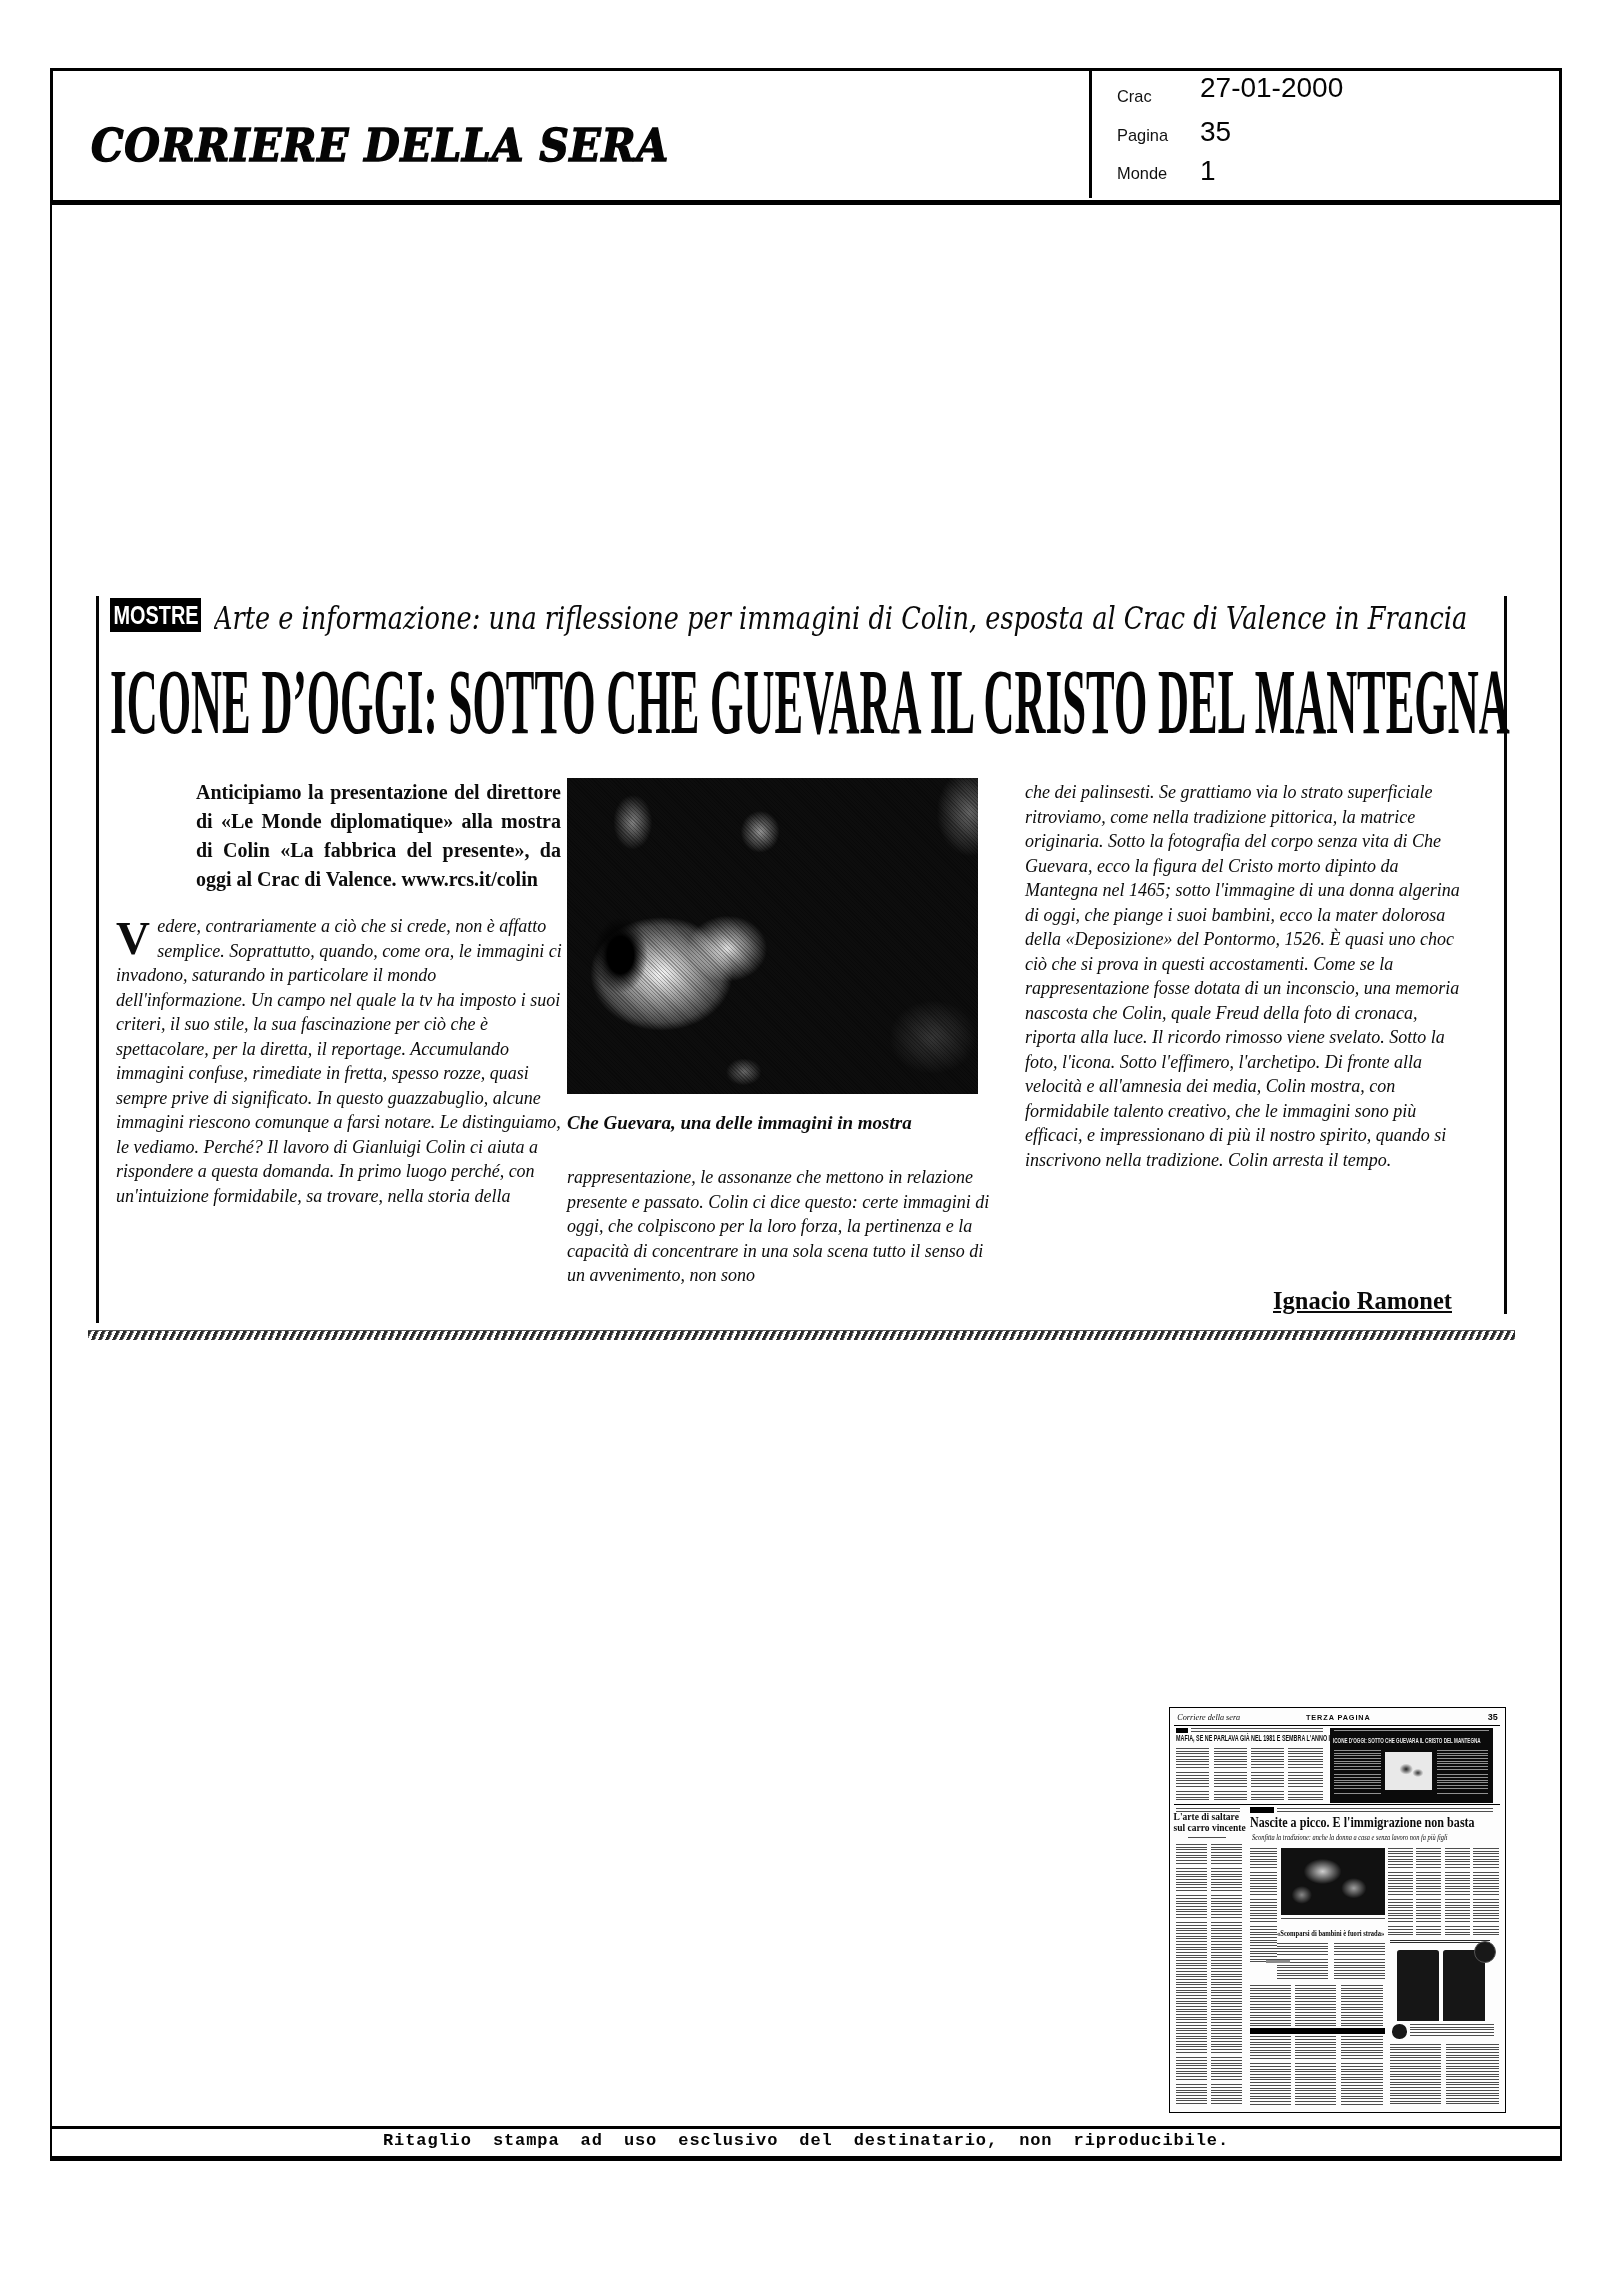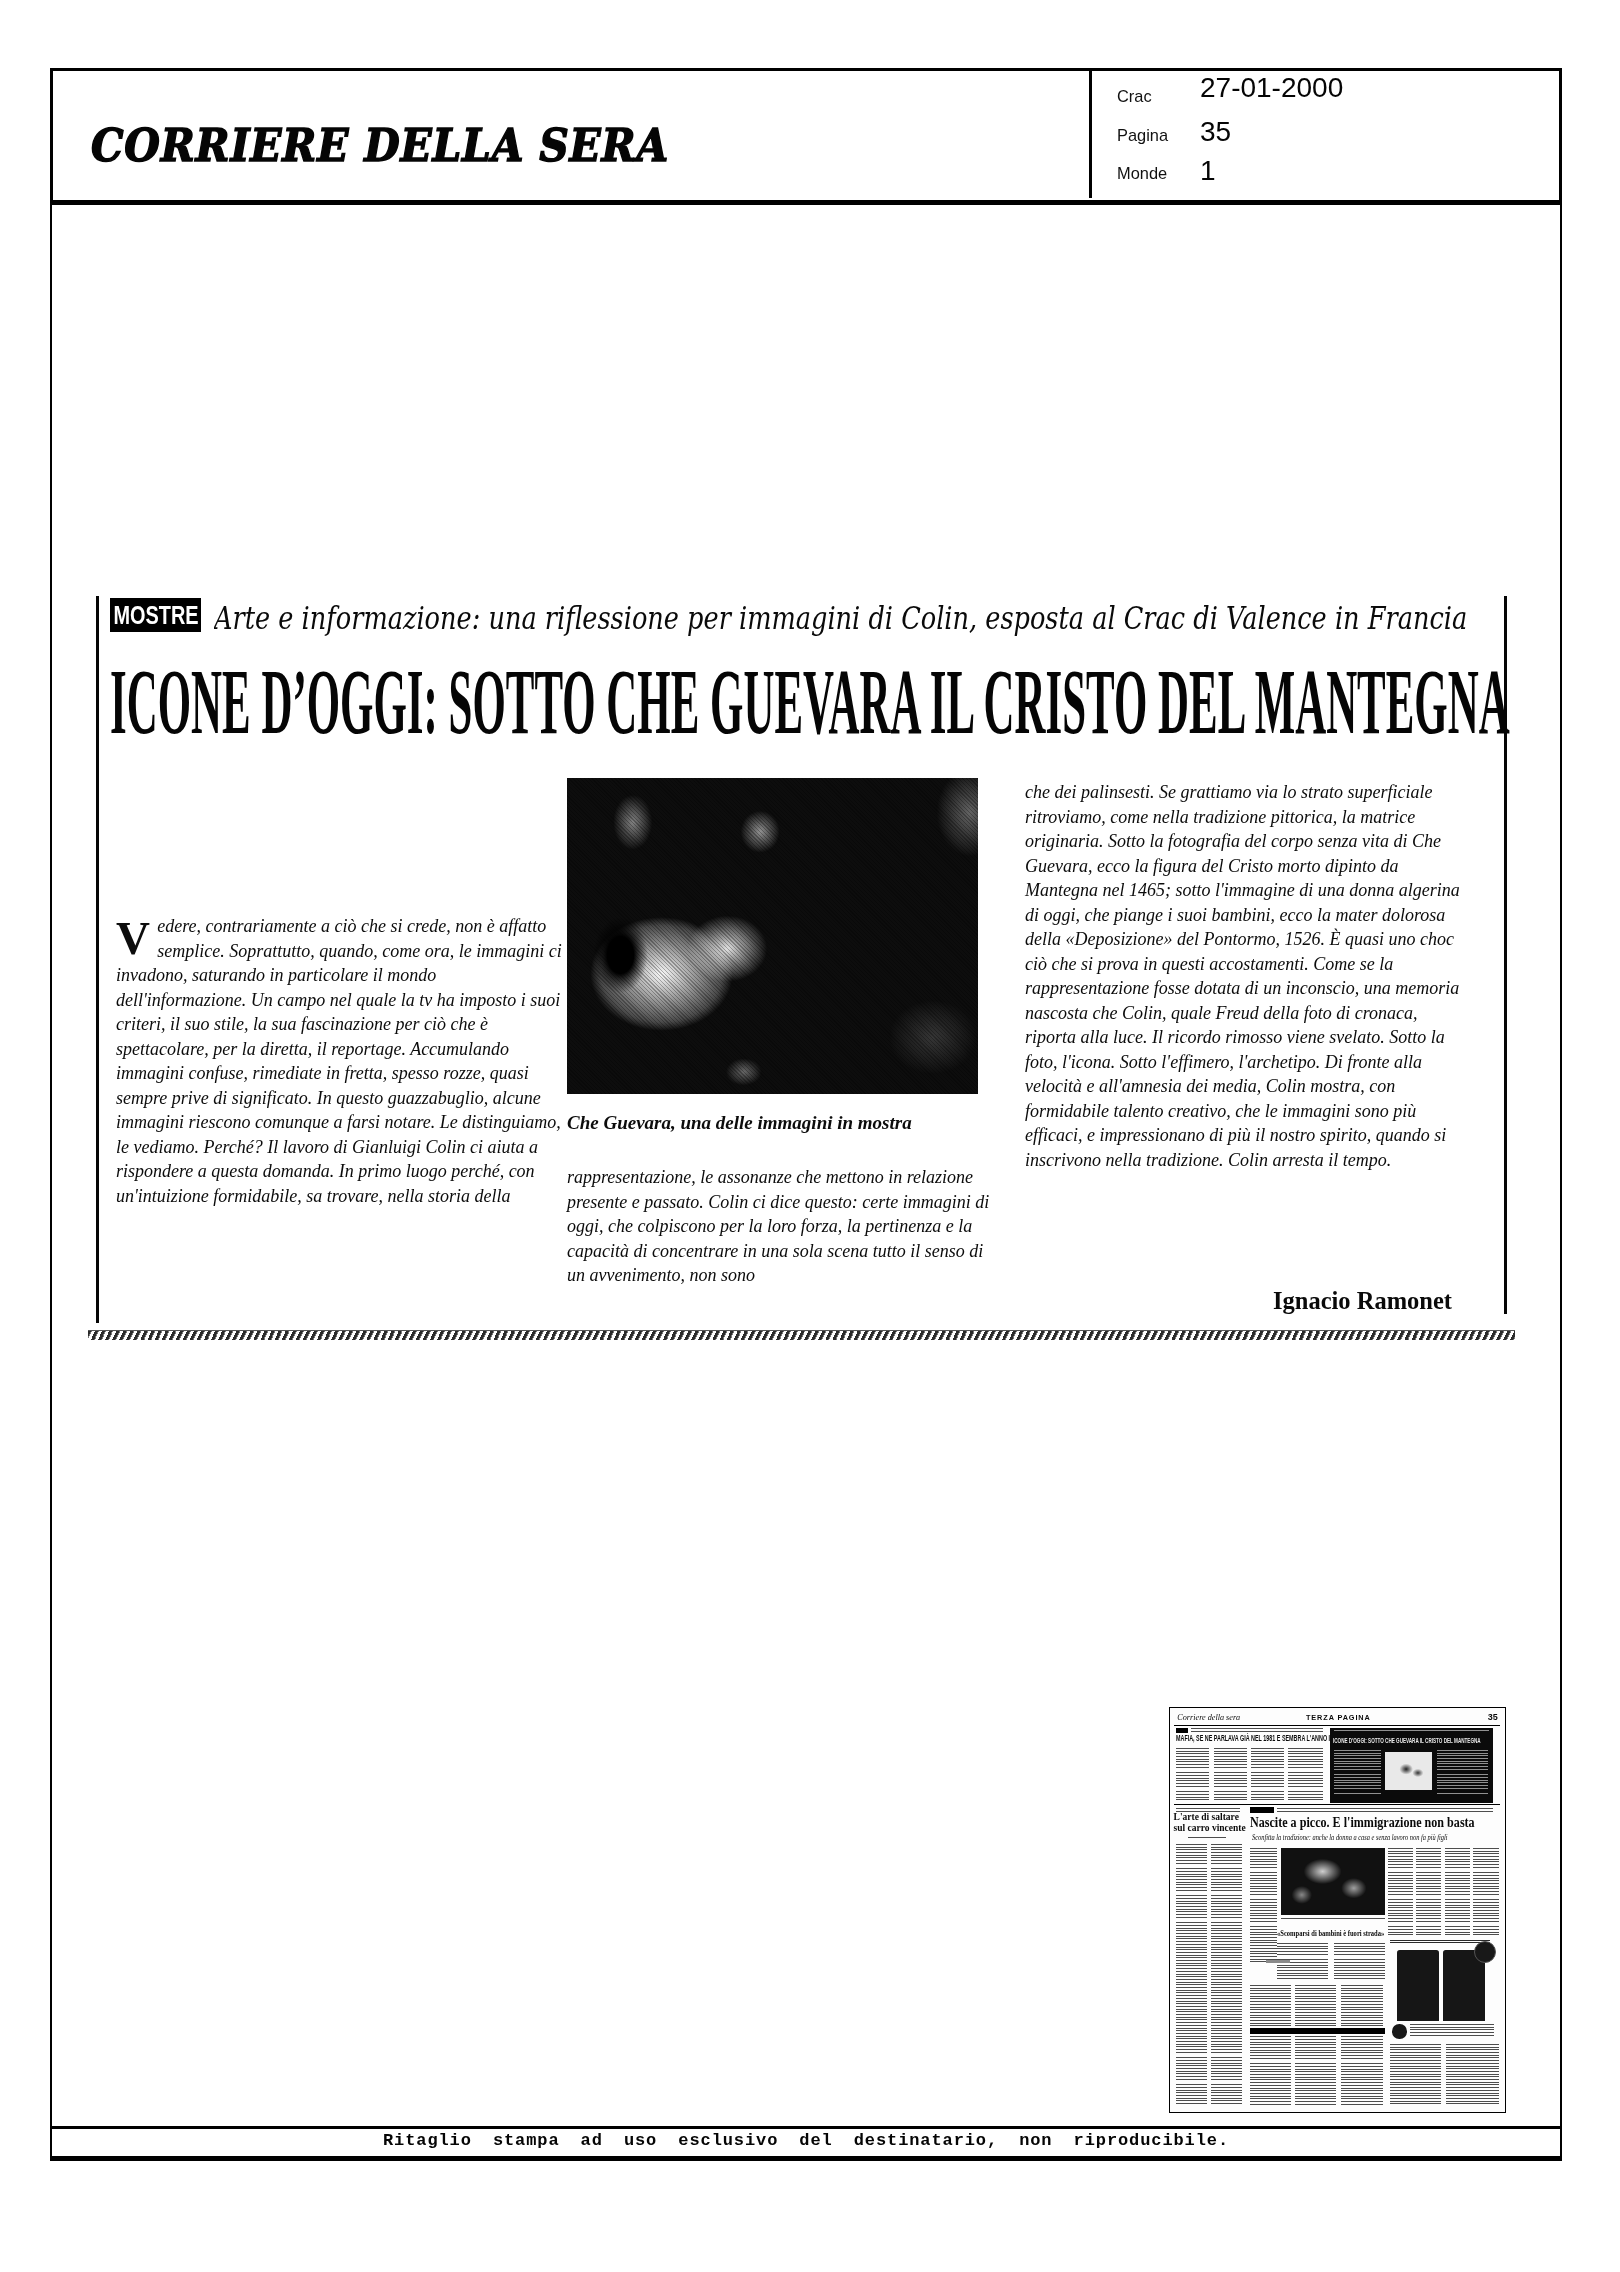--- a/index.html
+++ b/index.html
@@ -47,21 +47,21 @@
        radial-gradient(ellipse 27px 38px at 16% 14%, rgba(225,225,225,.55), rgba(255,255,255,0) 72%),
        radial-gradient(ellipse 27px 29px at 47% 17%, rgba(235,235,235,.6), rgba(255,255,255,0) 72%),
        radial-gradient(ellipse 44px 58px at 98% 11%, rgba(205,205,205,.45), rgba(255,255,255,0) 75%),
        radial-gradient(ellipse 23.6px 18px at 43% 93%, rgba(215,215,215,.45), rgba(255,255,255,0) 75%),
        radial-gradient(ellipse 58px 49px at 89% 82%, rgba(130,130,130,.35), rgba(255,255,255,0) 75%);}
   #photo:after{content:"";position:absolute;inset:0;
      background:repeating-linear-gradient(45deg,rgba(0,0,0,.28) 0 0.9px,transparent 0.9px 2.7px);}
   #caption{left:515px;top:906px;width:427px;font-weight:bold;font-style:italic;font-size:19px;}
   #col2{left:515px;top:960px;width:436px;}
   #col3{left:973px;top:575px;width:445px;}
-  #byline{left:973px;top:1082px;width:427px;text-align:right;font-style:normal;font-weight:bold;font-size:24.5px;font-family:"Liberation Serif",serif;}
+  #byline{left:973px;top:1082px;width:427px;text-align:right;font-style:normal;font-weight:bold;font-size:24.5px;font-family:"Liberation Serif",serif;text-decoration:underline;}
 
   
   #thumb{left:1117px;top:1502px;width:337px;height:406px;border:1.8px solid #000;box-sizing:border-box;background:#fdfdfd;overflow:hidden;}
   .tt{position:absolute;background-image:repeating-linear-gradient(to bottom,#4d4d4d 0 0.9px,transparent 0.9px 2.7px);}
   .ttd{position:absolute;background-image:repeating-linear-gradient(to bottom,#2a2a2a 0 0.9px,transparent 0.9px 1.8px);}
   .ttl{position:absolute;background-image:repeating-linear-gradient(to bottom,rgba(255,255,255,.55) 0 0.9px,transparent 0.9px 2.7px);}
   .thin{position:absolute;background:#000;}
   .mini{position:absolute;white-space:nowrap;color:#0a0a0a;}
   #thumb-masthead{left:7.3px;top:4.5px;font-style:italic;font-size:8.2px;}
   #thumb-section{left:136px;top:4.5px;font-family:"Liberation Sans",sans-serif;font-weight:bold;font-size:7.3px;letter-spacing:0.9px;}
@@ -117,20 +117,21 @@
       <div id="kicker-tag"><span>MOSTRE</span></div>
       <svg id="kicker-text-svg" width="1266" height="42" viewBox="0 0 1392 46">
         <text x="0" y="34" textLength="1378" lengthAdjust="spacingAndGlyphs">Arte e informazione: una riflessione per immagini di Colin, esposta al Crac di Valence in Francia</text>
       </svg>
     </div>
 
     <svg class="abs" id="headline-svg" style="left:58px;top:455px;" width="1407" height="80" viewBox="0 0 1548 88">
       <text x="0" y="80" textLength="1540" lengthAdjust="spacingAndGlyphs">ICONE D’OGGI: SOTTO CHE GUEVARA IL CRISTO DEL MANTEGNA</text>
     </svg>
 
+    <div class="abs bodytxt" id="intro">Anticipiamo la presentazione del direttore di «Le Monde diplomatique» alla mostra di Colin «La fabbrica del presente», da oggi al Crac di Valence. www.rcs.it/colin</div>
     <div class="abs bodytxt" id="col1">
       <span id="dropcap">V</span><span>edere, contrariamente a ciò che si crede, non è affatto semplice. Soprattutto, quando, come ora, le immagini ci invadono, saturando in particolare il mondo dell'informazione. Un campo nel quale la tv ha imposto i suoi criteri, il suo stile, la sua fascinazione per ciò che è spettacolare, per la diretta, il reportage. Accumulando immagini confuse, rimediate in fretta, spesso rozze, quasi sempre prive di significato. In questo guazzabuglio, alcune immagini riescono comunque a farsi notare. Le distinguiamo, le vediamo. Perché? Il lavoro di Gianluigi Colin ci aiuta a rispondere a questa domanda. In primo luogo perché, con un'intuizione formidabile, sa trovare, nella storia della</span>
     </div>
 
     <div class="abs" id="photo"></div>
     <div class="abs bodytxt" id="caption">Che Guevara, una delle immagini in mostra</div>
     <div class="abs bodytxt" id="col2">rappresentazione, le assonanze che mettono in relazione presente e passato. Colin ci dice questo: certe immagini di oggi, che colpiscono per la loro forza, la pertinenza e la capacità di concentrare in una sola scena tutto il senso di un avvenimento, non sono</div>
 
     <div class="abs bodytxt" id="col3">che dei palinsesti. Se grattiamo via lo strato superficiale ritroviamo, come nella tradizione pittorica, la matrice originaria. Sotto la fotografia del corpo senza vita di Che Guevara, ecco la figura del Cristo morto dipinto da Mantegna nel 1465; sotto l'immagine di una donna algerina di oggi, che piange i suoi bambini, ecco la mater dolorosa della «Deposizione» del Pontormo, 1526. È quasi uno choc ciò che si prova in questi accostamenti. Come se la rappresentazione fosse dotata di un inconscio, una memoria nascosta che Colin, quale Freud della foto di cronaca, riporta alla luce. Il ricordo rimosso viene svelato. Sotto la foto, l'icona. Sotto l'effimero, l'archetipo. Di fronte alla velocità e all'amnesia dei media, Colin mostra, con formidabile talento creativo, che le immagini sono più efficaci, e impressionano di più il nostro spirito, quando si inscrivono nella tradizione. Colin arresta il tempo.</div>
     <div class="abs" id="byline">Ignacio Ramonet</div>

